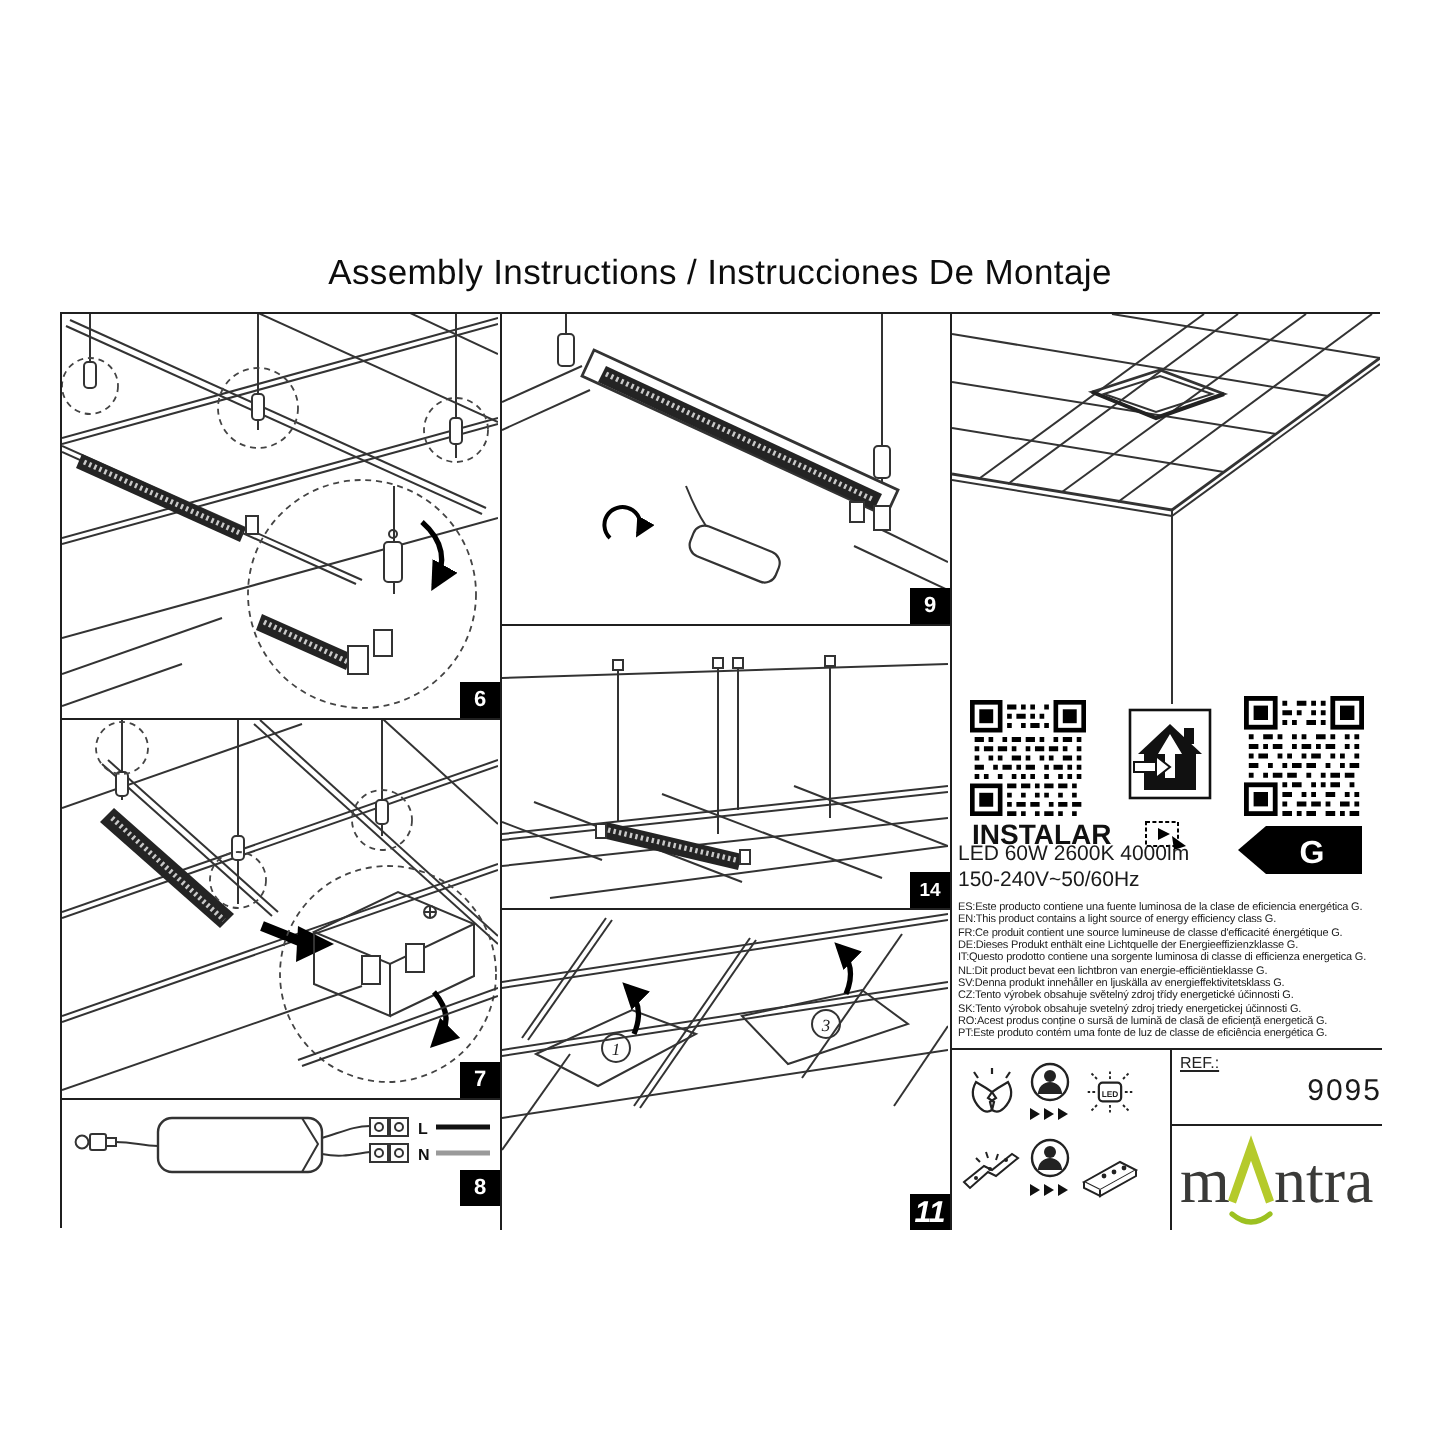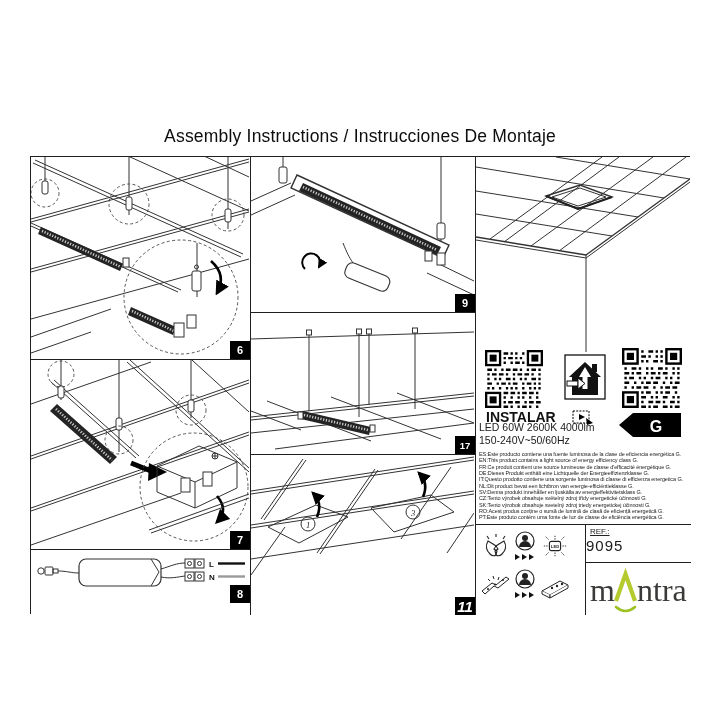--- a/index.html
+++ b/index.html
@@ -18,21 +18,21 @@
   .dash{stroke:#444;fill:none;stroke-width:.9;stroke-dasharray:3 2.4;}
   .dark{fill:#242424;stroke:none;}
   .hatch{stroke:#c9c9c9;fill:none;stroke-width:2.6;stroke-dasharray:1.2 1.6;}
   .grip{fill:#fff;stroke:#333;stroke-width:1;}
   .arrow{stroke:#000;fill:none;stroke-width:2.6;}
   .qr-line{stroke:#000;stroke-width:1.05;fill:none;}
   .specs{font-size:10.5px;line-height:13px;color:#1a1a1a;}
   .mlang{font-size:5.5px;line-height:6.35px;color:#1c1c1c;white-space:nowrap;letter-spacing:-.1px;}
   #instalar{font-size:14px;font-weight:bold;color:#111;display:flex;align-items:flex-start;gap:16px;}
   #ref-label{font-size:8px;color:#222;text-decoration:underline;}
-  #ref-value{font-size:15px;letter-spacing:1px;color:#1a1a1a;text-align:left;}
+  #ref-value{font-size:15px;letter-spacing:1px;color:#1a1a1a;text-align:right;}
   .cellR{box-sizing:border-box;}
 </style>
 </head>
 <body>
 
 <div id="canvas">
 
   <div id="title" class="abs">Assembly Instructions / Instrucciones De Montaje</div>
 
   <div id="sheet" class="abs">
@@ -236,21 +236,21 @@
           <path class="ln" d="M146,80 L223,110"></path>
           <path class="ln" d="M0,98 L50,117"></path>
         </g>
         <g>
           <path class="dark" d="M52,98 L120,114 L118,122 L50,106 Z"></path>
           <path class="hatch" d="M53,102 L117,117"></path>
           <rect class="grip" x="47" y="99" width="5" height="7"></rect>
           <rect class="grip" x="119" y="112" width="5" height="7"></rect>
         </g>
       </svg>
-      <div class="step" style="font-size:9.5px;">17</div>
+      <div class="step" style="font-size:9.5px;">14</div>
     </div>
 
     <div class="panel abs bR" style="left:220px;top:298px;width:225px;height:160px;">
       <svg width="223" height="158" viewBox="0 0 223 158">
         <defs>
             <marker id="ah11" viewBox="0 0 10 10" refX="8" refY="5" markerWidth="5" markerHeight="5" orient="auto">
               <path d="M0,0 L10,5 L0,10 z" fill="#000"></path>
             </marker>
           </defs>
         <g>

